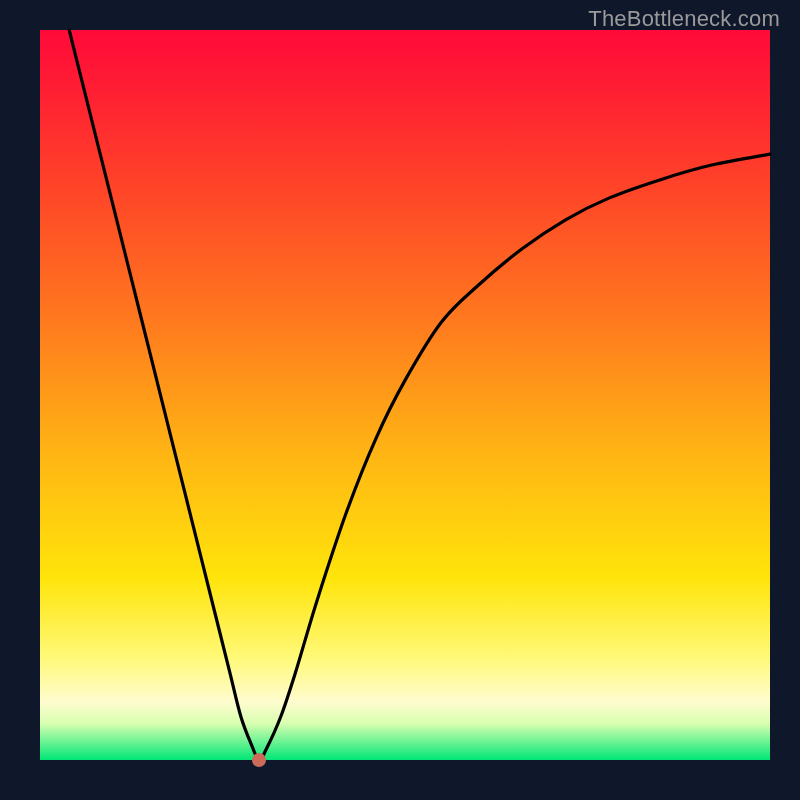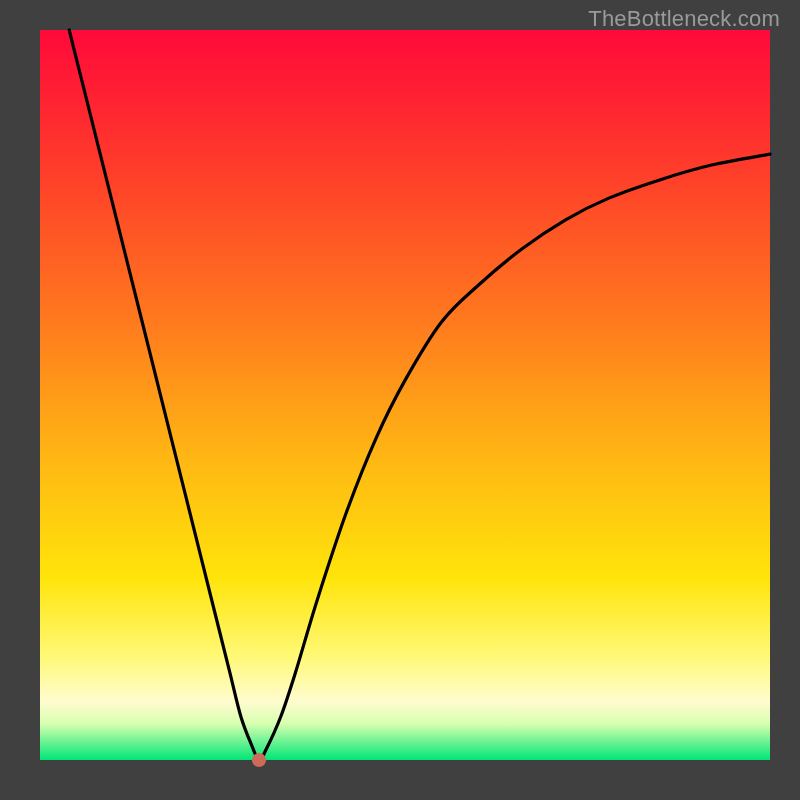--- a/index.html
+++ b/index.html
@@ -8,21 +8,21 @@
     width: 800px;
     height: 800px;
     overflow: hidden;
     background: #000;
     font-family: Arial, Helvetica, sans-serif;
   }
   .frame {
     position: relative;
     width: 800px;
     height: 800px;
-    background: #404040;
+    background: #0f172a;
     text-align: center;
   }
   .plot-area {
     position: absolute;
     left: 40px;
     top: 30px;
     width: 730px;
     height: 730px;
     
     background: linear-gradient(

